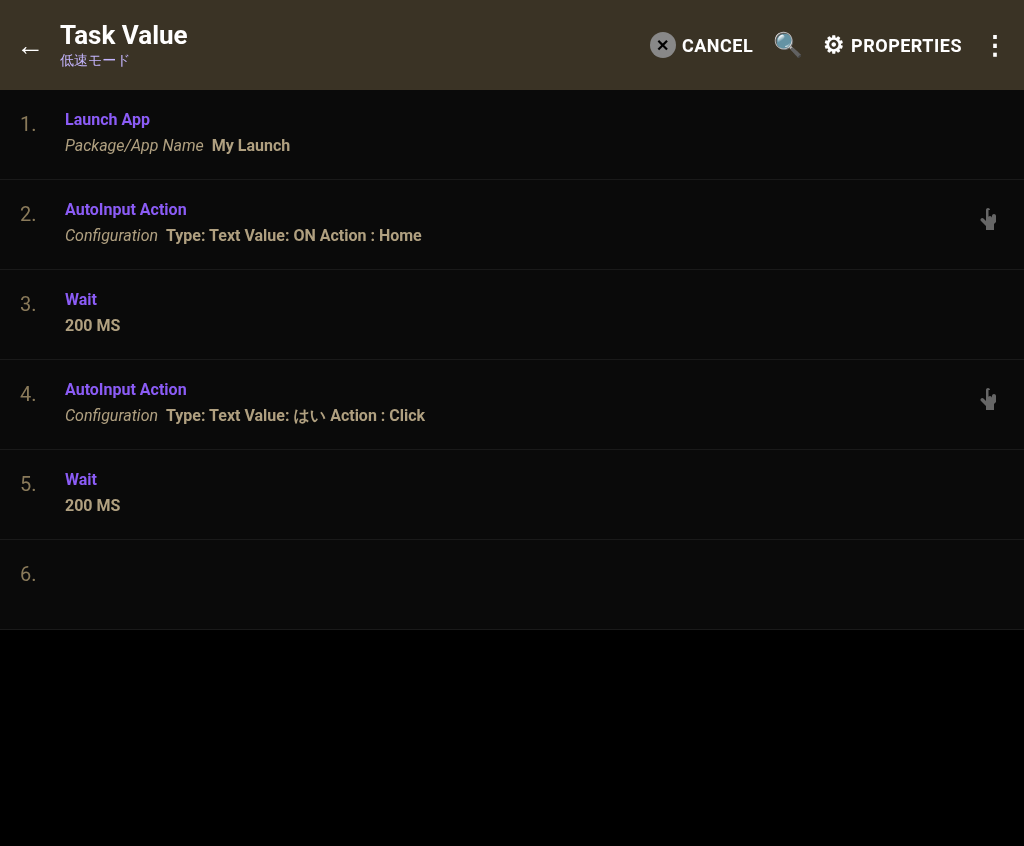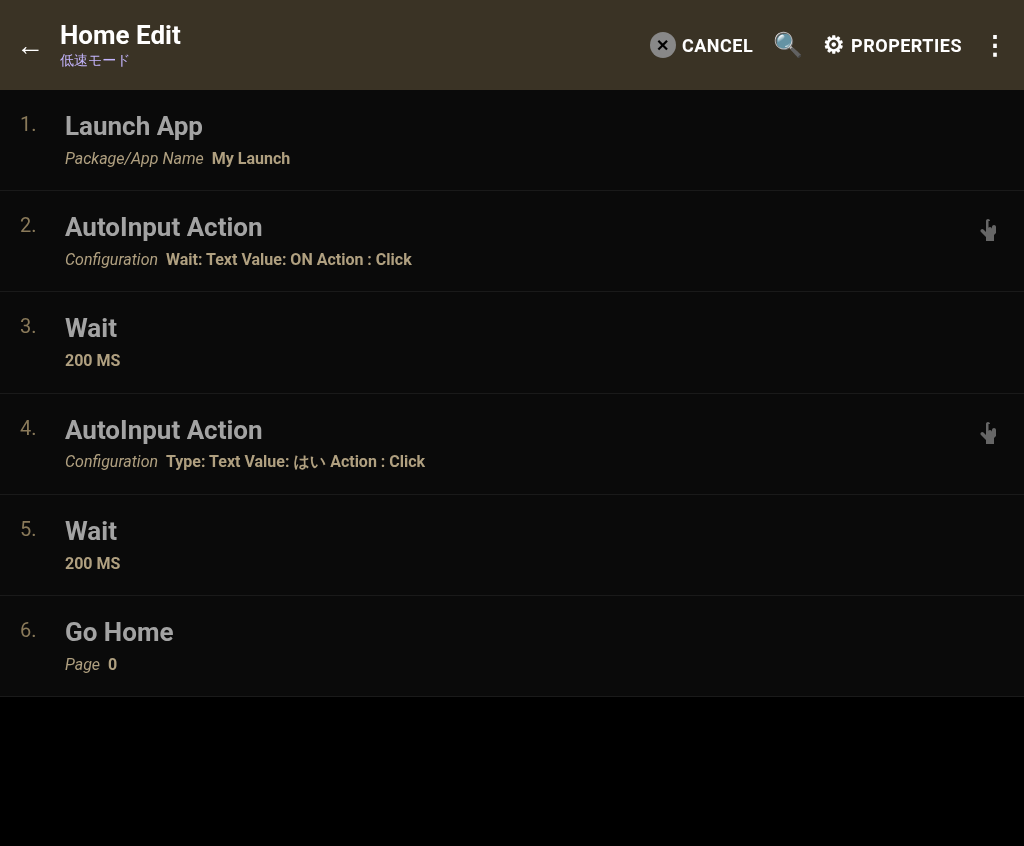--- a/index.html
+++ b/index.html
@@ -135,22 +135,22 @@
       min-width: 45px;
       padding-top: 2px;
       flex-shrink: 0;
     }
 
     .task-content {
       flex: 1;
     }
 
     .task-name {
-      color: #a3a3a3;
-      font-size: 26px;
+      color: #8b5cf6;
+      font-size: 16px;
       font-weight: bold;
       line-height: 1.3;
     }
 
     .task-detail {
       color: #b0a080;
       font-size: 16px;
       margin-top: 4px;
       line-height: 1.4;
     }
@@ -172,21 +172,21 @@
       flex-shrink: 0;
     }
   </style>
 </head>
 <body>
 
 <div class="header">
   <div class="header-left">
     <span class="back-arrow">←</span>
     <div class="header-title-block">
-      <span class="header-title">Home Edit</span>
+      <span class="header-title">Task Value</span>
       <span class="header-subtitle">低速モード</span>
     </div>
   </div>
   <div class="header-right">
     <div class="cancel-btn">
       <div class="cancel-icon">✕</div>
       <span>CANCEL</span>
     </div>
     <span class="search-icon-btn">🔍</span>
     <div class="properties-btn">
@@ -203,21 +203,21 @@
       <div class="task-content">
         <div class="task-name">Launch App</div>
         <div class="task-detail"><em>Package/App Name</em>&nbsp;&nbsp;<strong>My Launch</strong></div>
       </div>
 
     </div>
     <div class="task-item">
       <span class="task-number">2.</span>
       <div class="task-content">
         <div class="task-name">AutoInput Action</div>
-        <div class="task-detail"><em>Configuration</em>&nbsp;&nbsp;<strong>Wait: Text Value: ON Action : Click</strong></div>
+        <div class="task-detail"><em>Configuration</em>&nbsp;&nbsp;<strong>Type: Text Value: ON Action : Home</strong></div>
       </div>
       <div class="task-icon">
         <svg width="32" height="32" viewBox="0 0 32 32" fill="none" xmlns="http://www.w3.org/2000/svg">
           <path d="M18 6C18 4.9 17.1 4 16 4C14.9 4 14 4.9 14 6V17L11.5 14.5C10.8 13.8 9.7 13.8 9 14.5C8.3 15.2 8.3 16.3 9 17L14 22V26H22V20L24 18V12C24 10.9 23.1 10 22 10C20.9 10 20 10.9 20 12V14C20 12.9 19.1 12 18 12C17.4 12 16.9 12.3 16.5 12.7V6Z" fill="#666"></path>
         </svg>
       </div>
     </div>
     <div class="task-item">
       <span class="task-number">3.</span>
       <div class="task-content">
@@ -241,19 +241,15 @@
     <div class="task-item">
       <span class="task-number">5.</span>
       <div class="task-content">
         <div class="task-name">Wait</div>
         <div class="task-detail"><strong>200 MS</strong></div>
       </div>
 
     </div>
     <div class="task-item">
       <span class="task-number">6.</span>
-      <div class="task-content">
-        <div class="task-name">Go Home</div>
-        <div class="task-detail"><em>Page</em>&nbsp;&nbsp;<strong>0</strong></div>
-      </div>
 
     </div>
   </div>
 
 </body></html>

